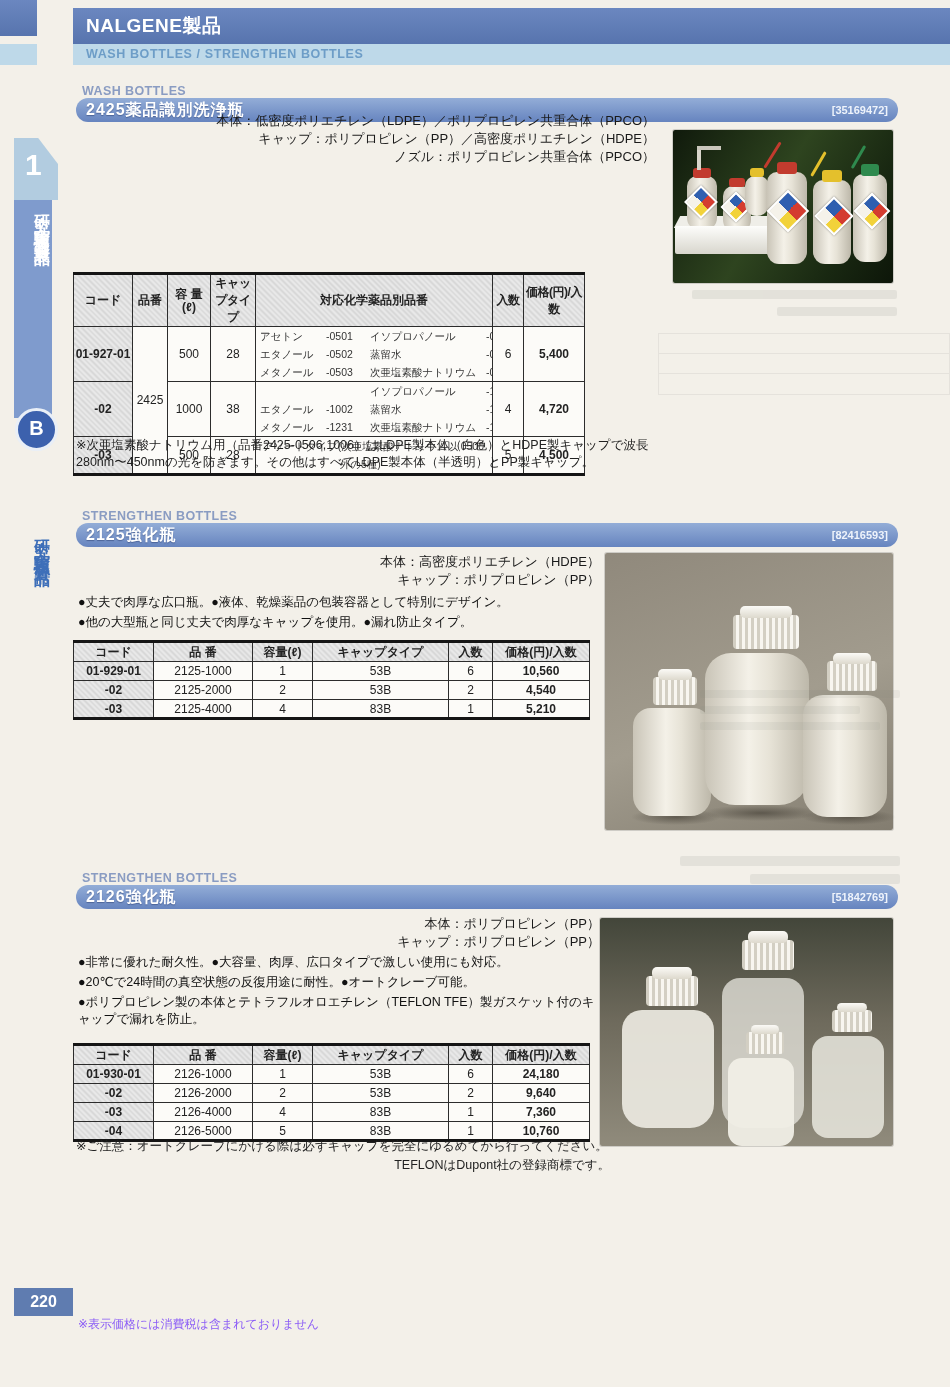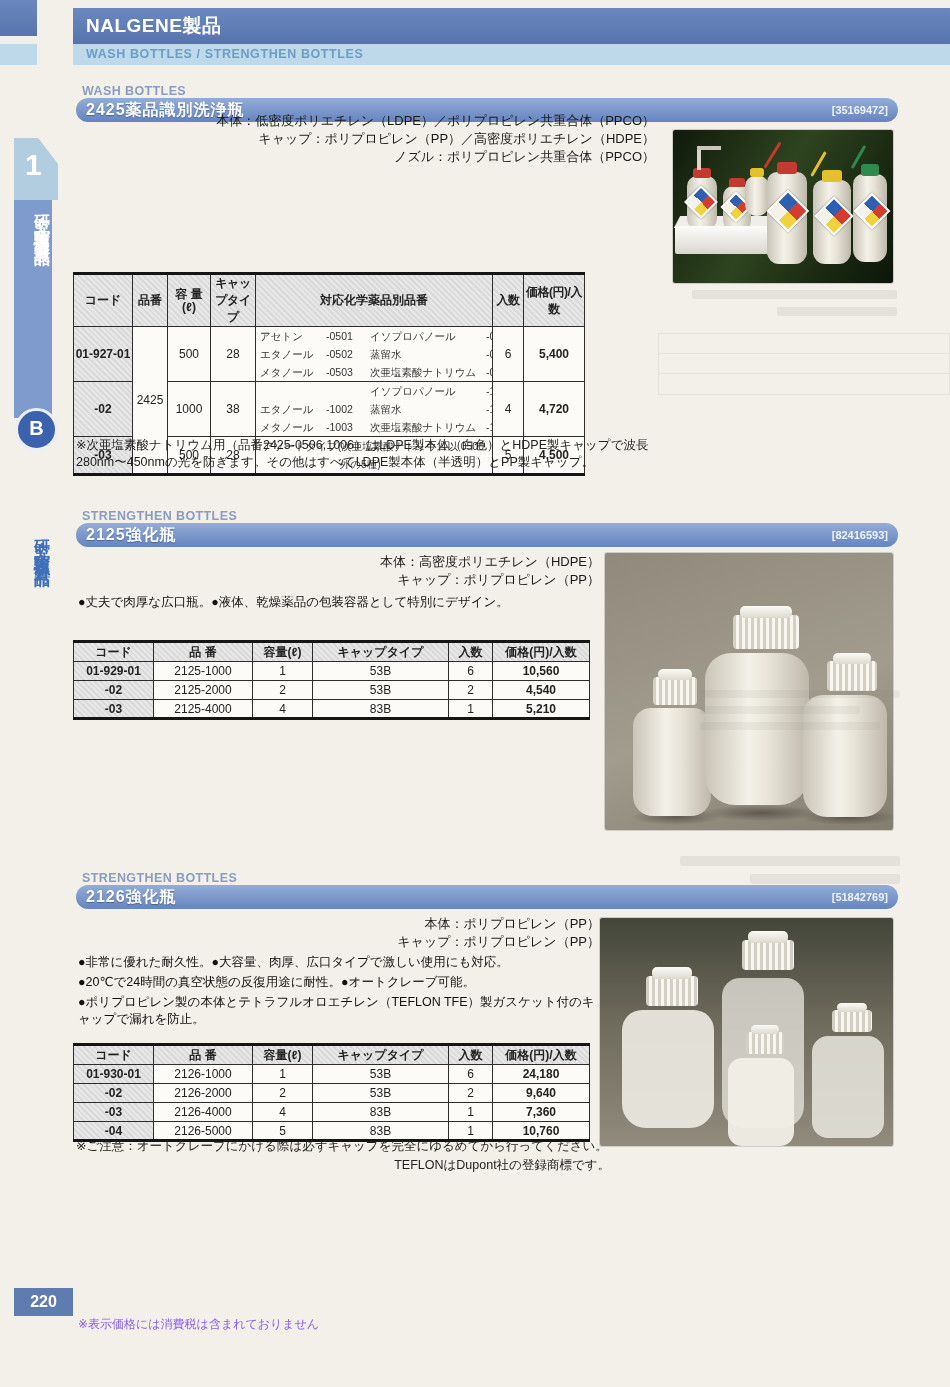--- a/index.html
+++ b/index.html
@@ -220,21 +220,21 @@
               <span class="r">-1004</span>
             </div>
         <div class="chem-line">
               <span>エタノール</span>
               <span>-1002</span>
               <span>蒸留水</span>
               <span class="r">-1005</span>
             </div>
         <div class="chem-line">
               <span>メタノール</span>
-              <span>-1003</span>
+              <span>-1231</span>
               <span>次亜塩素酸ナトリウム</span>
               <span class="r">-1006</span>
             </div>
       </td>
       <td class="dim">4</td>
       <td class="price">4,720</td>
     </tr>
     <tr style="height:19px;">
       <td class="hatch cell-code">-03</td>
       <td class="dim">500</td>
@@ -259,20 +259,21 @@
     <span class="c">[82416593]</span>
   </div>
 
   <div class="abs materials" style="left:76px;top:553px;width:524px;">
     <div>本体：高密度ポリエチレン（HDPE）</div>
     <div>キャップ：ポリプロピレン（PP）</div>
   </div>
 
   <div class="abs bullets" style="left:78px;top:594px;width:525px;">
     <p>●丈夫で肉厚な広口瓶。●液体、乾燥薬品の包装容器として特別にデザイン。</p>
+    <p>●他の大型瓶と同じ丈夫で肉厚なキャップを使用。●漏れ防止タイプ。</p>
   </div>
 
   <div class="abs photo ph2" style="left:605px;top:553px;width:288px;height:277px;">
     <div class="shadow" style="left:26px;top:256px;width:90px;"></div>
     <div class="shadow" style="left:96px;top:252px;width:120px;"></div>
     <div class="shadow" style="left:196px;top:256px;width:95px;"></div>
     <div class="bottle" style="left:28px;top:155px;width:78px;height:108px;border-radius:18px 18px 20px 20px;"></div>
     <div class="cap" style="left:48px;top:124px;width:44px;height:28px;"></div>
     <div class="captop" style="left:53px;top:116px;width:34px;height:11px;"></div>
     <div class="bottle" style="left:100px;top:100px;width:104px;height:152px;border-radius:26px 26px 30px 30px;"></div>

